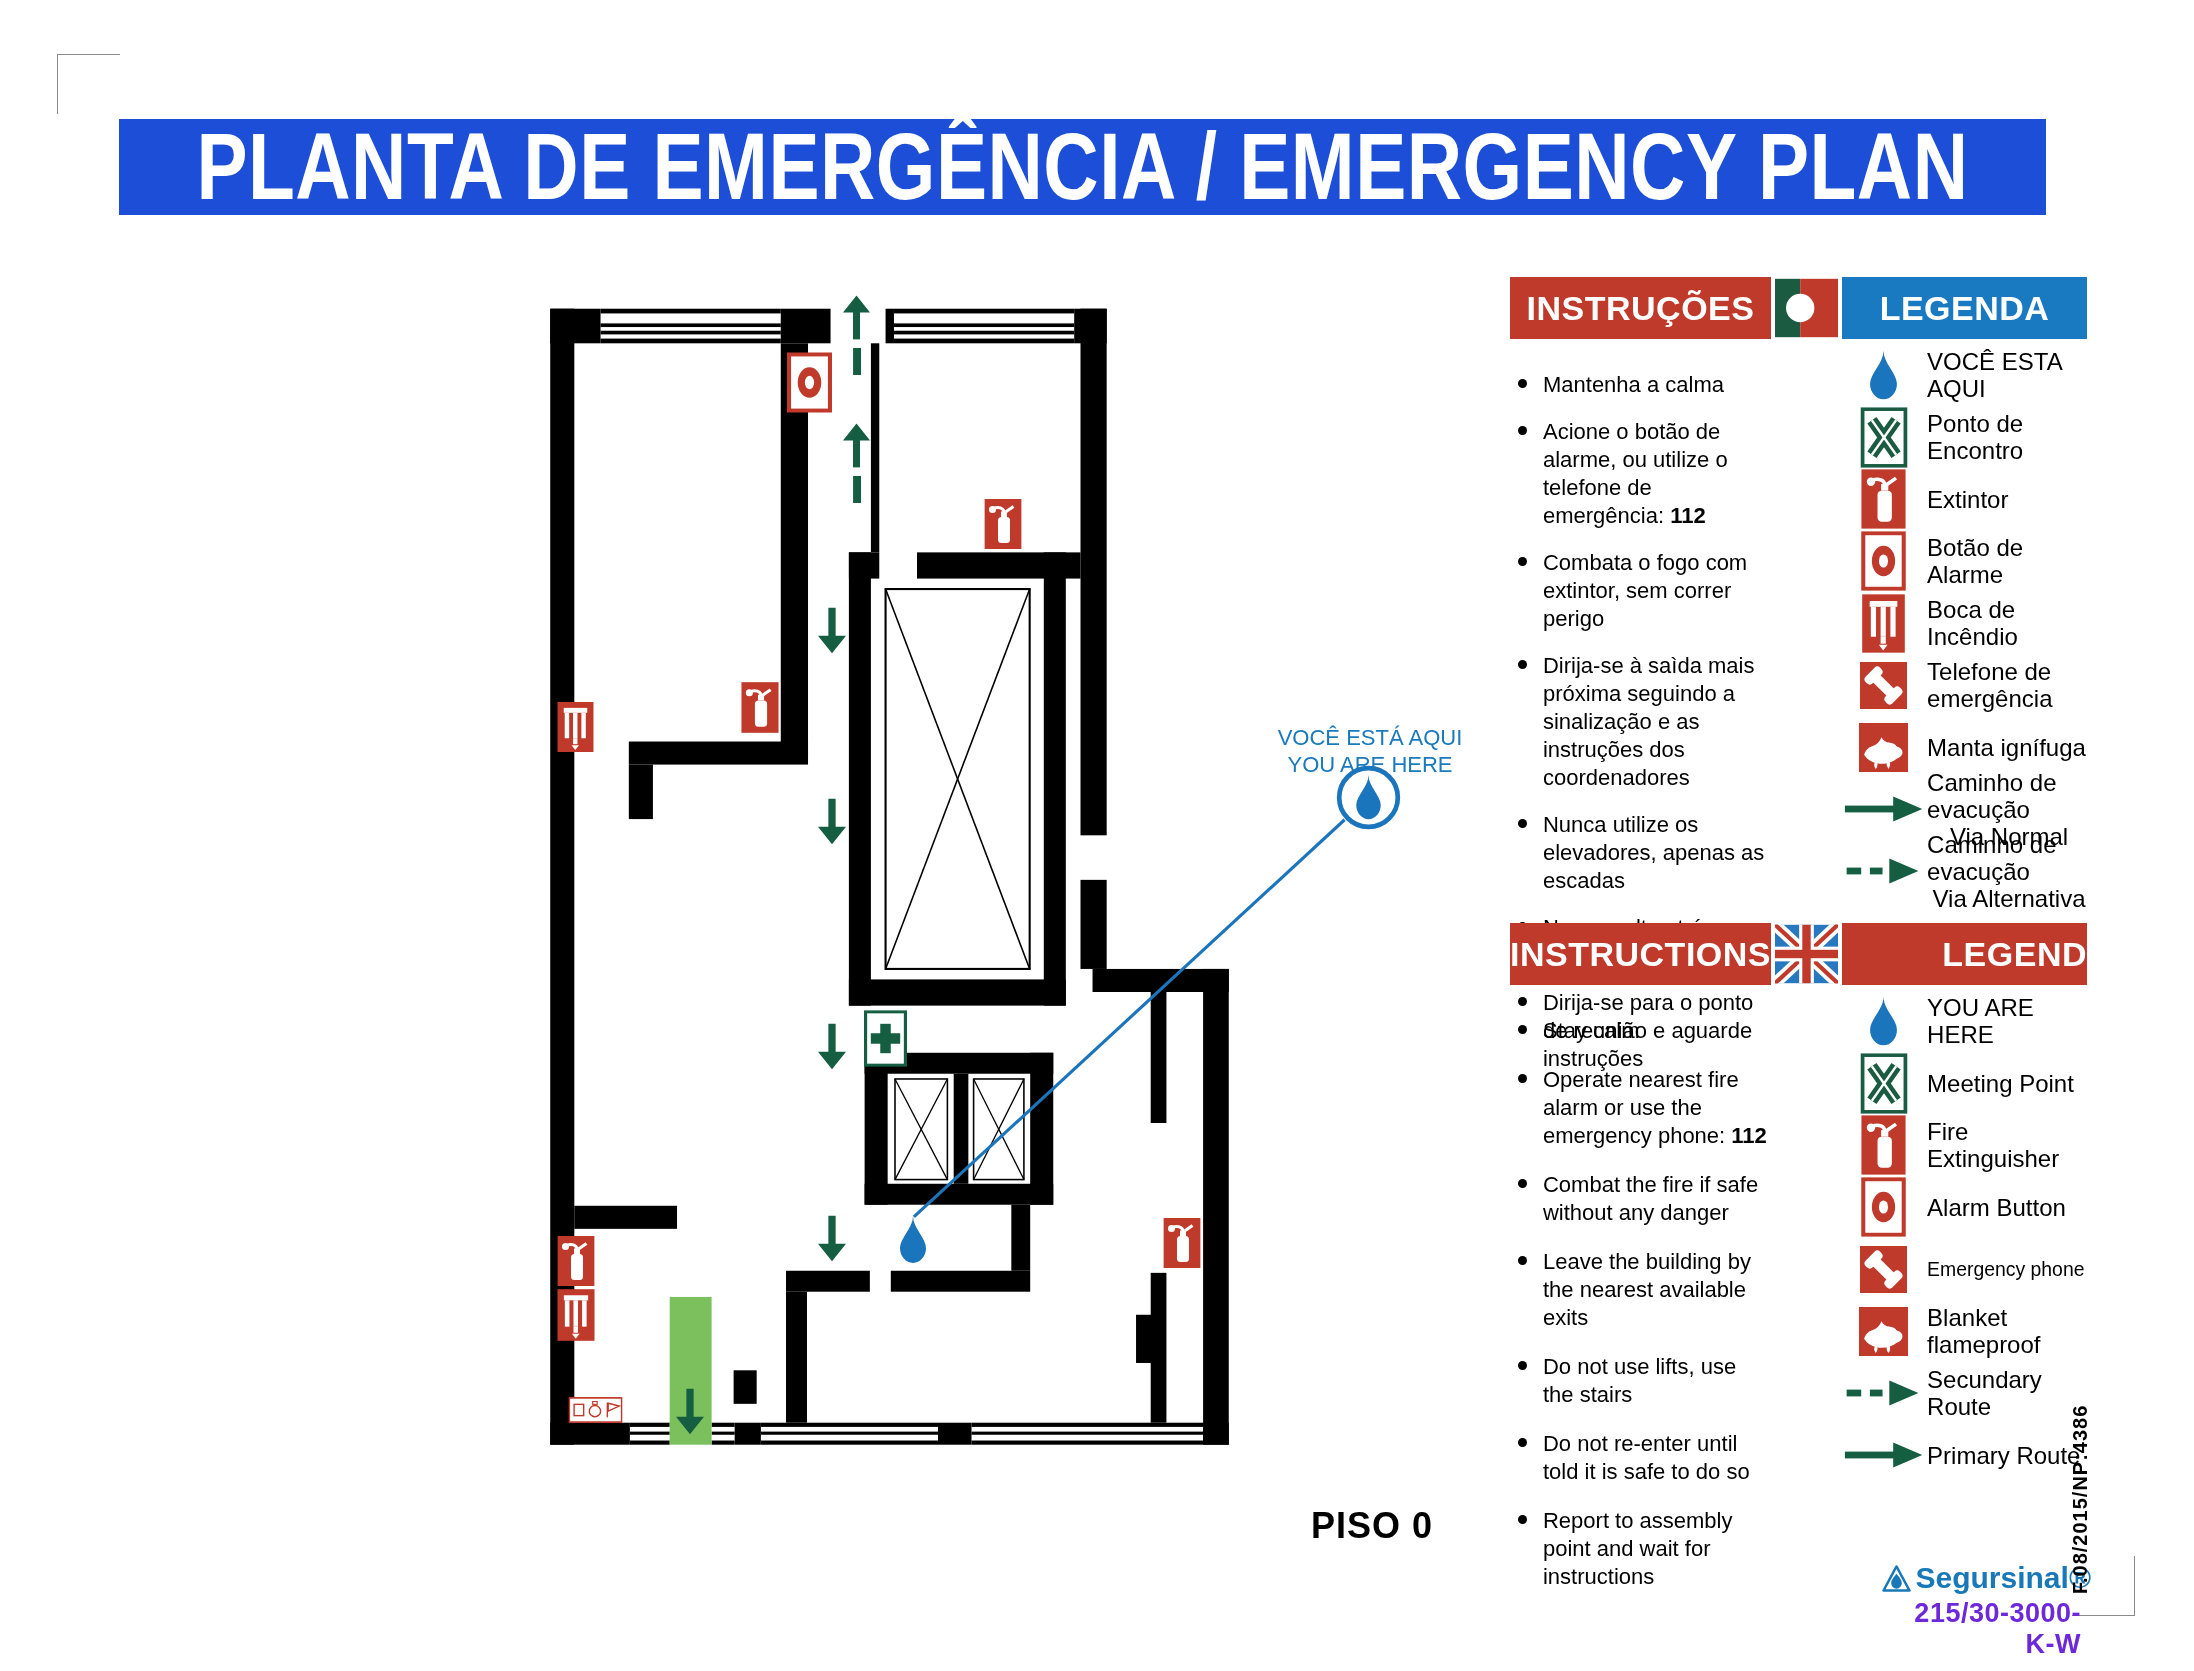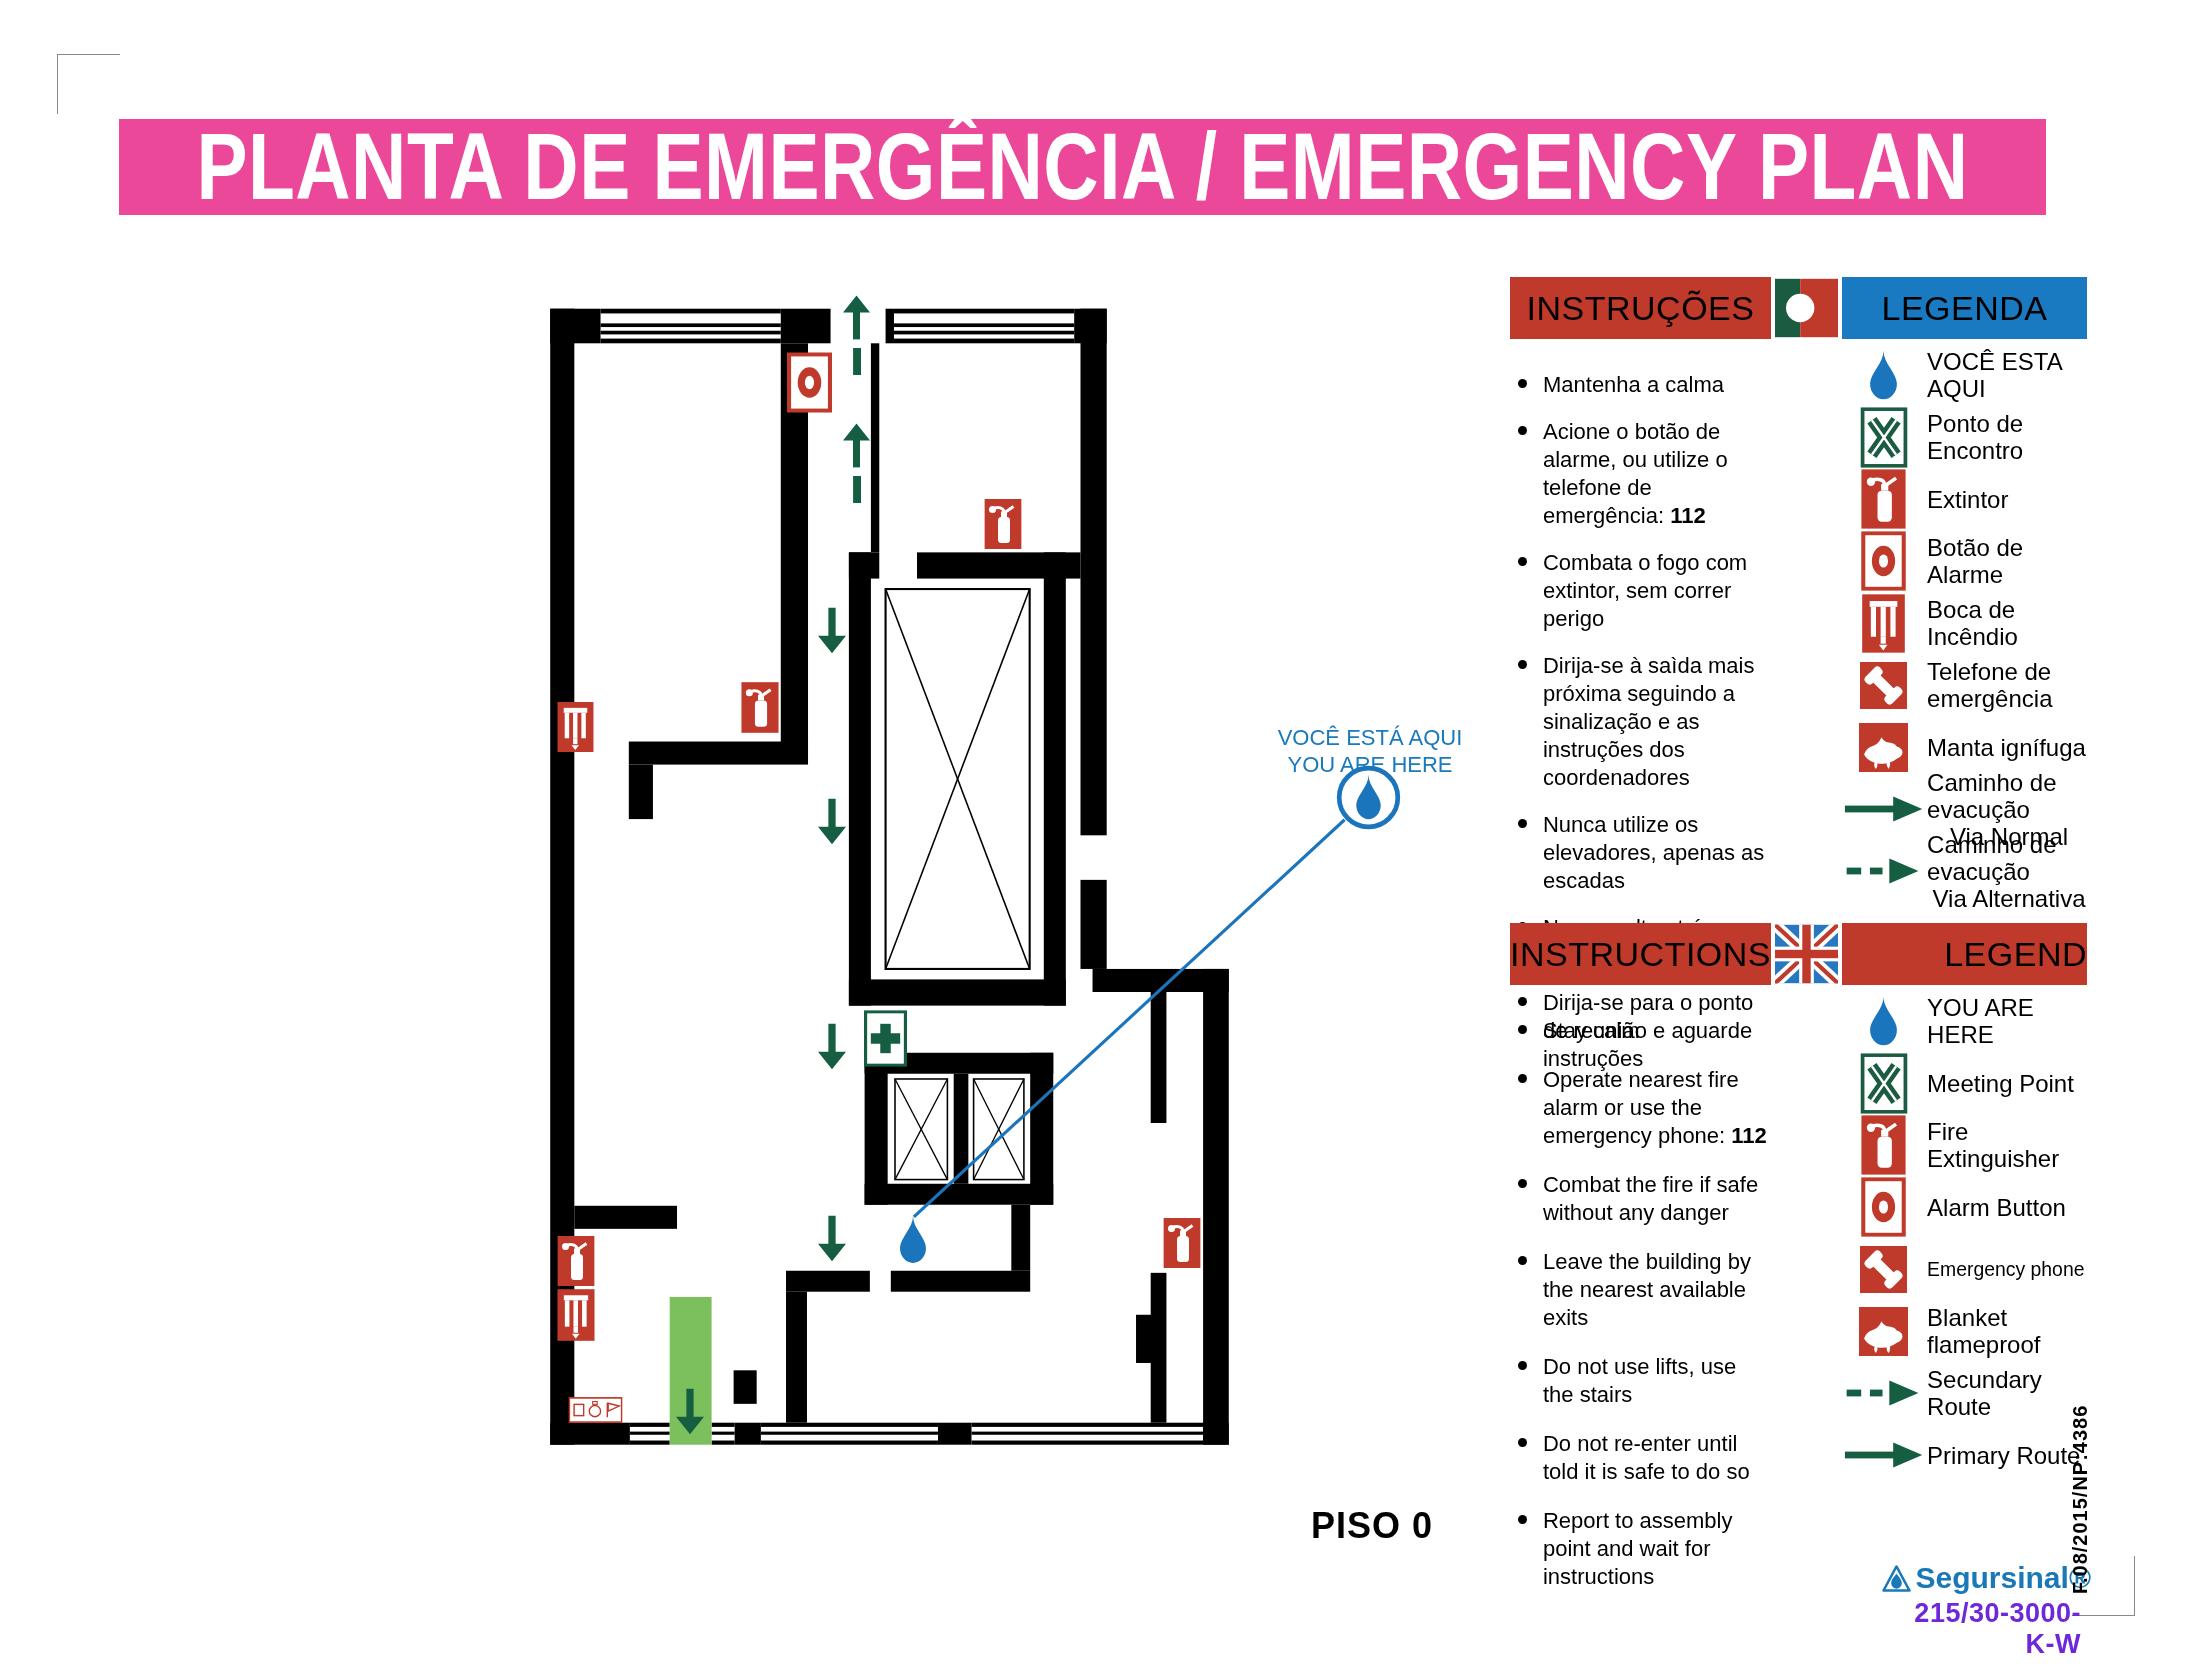--- a/index.html
+++ b/index.html
@@ -23,21 +23,21 @@
 
   
   .leader{position:absolute;left:0;top:0;width:2194px;height:1672px;pointer-events:none;}
   .yah-label{position:absolute;left:1268px;top:724px;width:204px;text-align:center;color:#1a7abc;font-size:22px;line-height:27px;font-weight:500;}
   .yah-circle{position:absolute;left:1335px;top:764px;width:67px;height:67px;}
 
   .piso{position:absolute;left:1311px;top:1505px;font-size:36px;font-weight:bold;letter-spacing:1px;}
 
   
   .panel{position:absolute;left:1510px;width:582px;}
-  .phead{position:absolute;height:62px;display:flex;align-items:center;justify-content:center;color:#000000;font-size:34px;font-weight:normal;letter-spacing:0.5px;}
+  .phead{position:absolute;height:62px;display:flex;align-items:center;justify-content:center;color:#ffffff;font-size:34px;font-weight:bold;letter-spacing:0.5px;}
   .phead.h-instr{left:0;top:0;width:261px;}
   .phead.h-leg{left:332px;top:0;width:245px;}
   .pflag{position:absolute;left:265px;top:1px;width:63px;height:60px;}
   .pflag svg{width:100%;height:100%;display:block;}
 
   .instr{position:absolute;left:3.1px;top:94px;width:258px;display:flex;flex-direction:column;}
   .panel.pt .instr{gap:19px;}
   .panel.en .instr{gap:21px;}
   .irow{display:flex;}
   .dot{width:9px;height:9px;border-radius:50%;background:#000;margin:8.4px 15.7px 0 5.2px;flex:none;}
@@ -170,21 +170,21 @@
       <path d="M30,18 c7,9 11,13 11,20 a11,11 0 1 1 -22,0 c0,-7 4,-11 11,-20 Z" fill="#1878b8"></path>
     </symbol>
   </defs>
 </svg>
 
 <div class="page">
 
   <div class="crop tl"></div>
   <div class="crop br"></div>
 
-  <div class="banner" style="background: #ec4899;">
+  <div class="banner" style="background: #1d4ed8;">
     <span>PLANTA DE EMERGÊNCIA / EMERGENCY PLAN</span>
   </div>
 
   <svg class="plan" viewBox="0 0 1295 2210">
     <g fill="#000">
       <rect x="0" y="30" width="46" height="2168"></rect>
       <rect x="0" y="30" width="96" height="66"></rect>
       <rect x="440" y="30" width="95" height="66"></rect>
       <rect x="440" y="96" width="52" height="790"></rect>
       <rect x="150" y="856" width="342" height="44"></rect>

